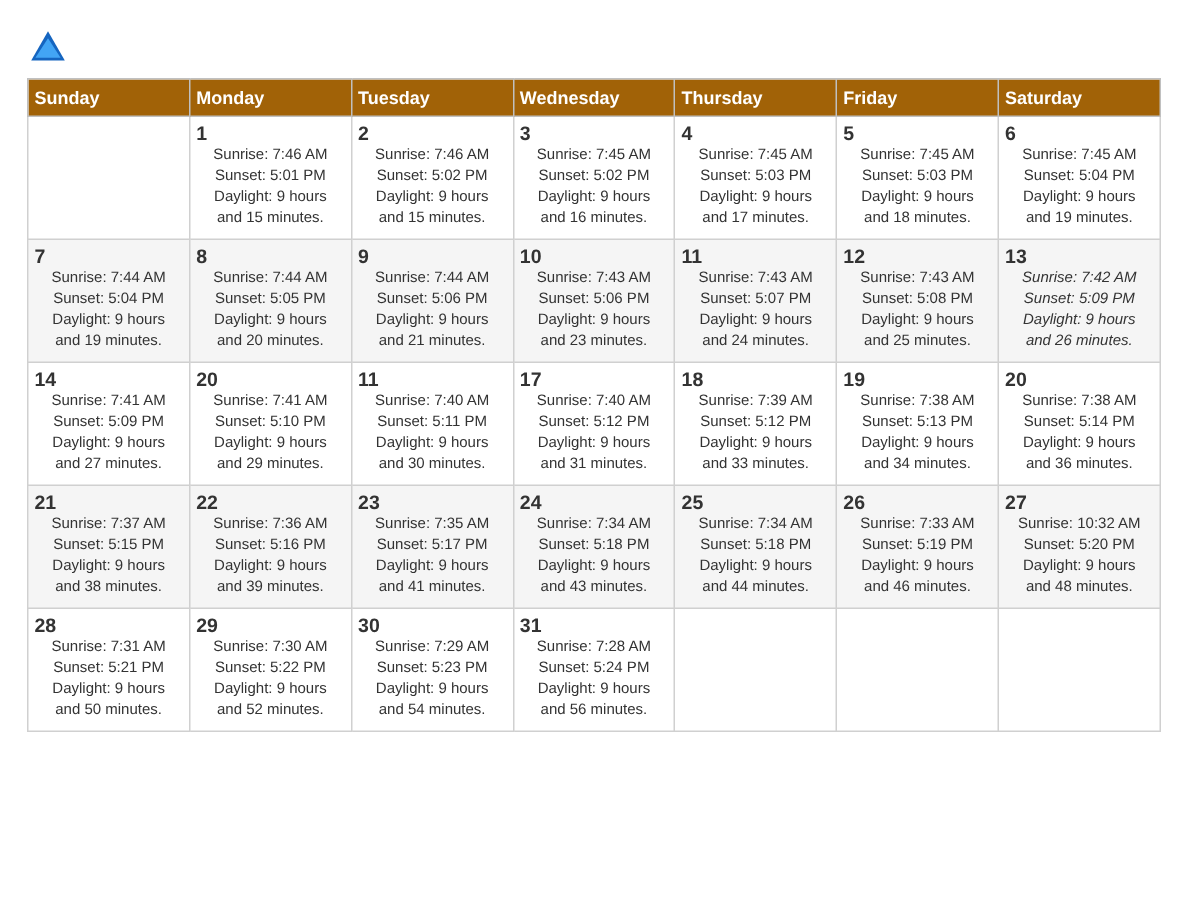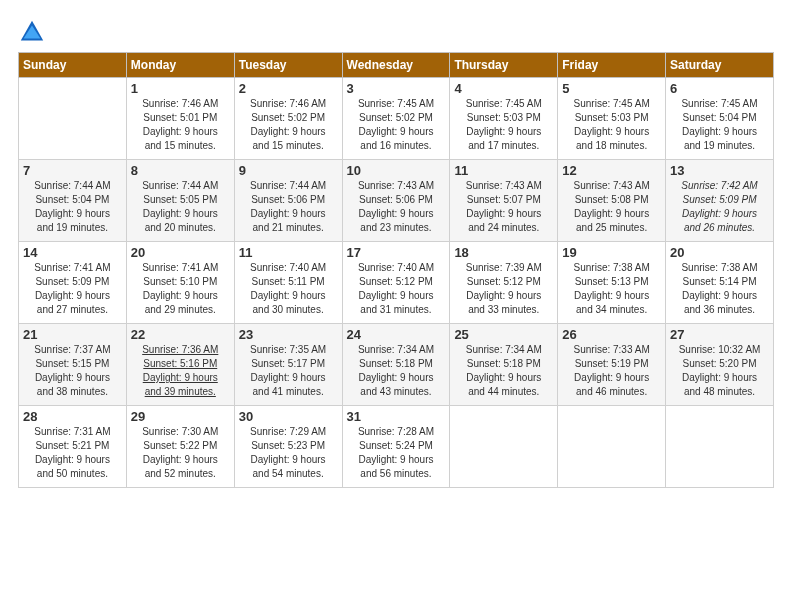--- a/index.html
+++ b/index.html
@@ -286,21 +286,21 @@
         <tr>
           <td>
             <span class="day-number">21</span>
             <div class="day-info" style="white-space: pre-line;">Sunrise: 7:37 AM
 Sunset: 5:15 PM
 Daylight: 9 hours
 and 38 minutes.</div>
           </td>
           <td>
             <span class="day-number">22</span>
-            <div class="day-info" style="white-space: pre-line; text-decoration: underline;">Sunrise: 7:36 AM
+            <div class="day-info" style="white-space: pre-line;">Sunrise: 7:36 AM
 Sunset: 5:16 PM
 Daylight: 9 hours
 and 39 minutes.</div>
           </td>
           <td>
             <span class="day-number">23</span>
             <div class="day-info" style="white-space: pre-line;">Sunrise: 7:35 AM
 Sunset: 5:17 PM
 Daylight: 9 hours
 and 41 minutes.</div>

